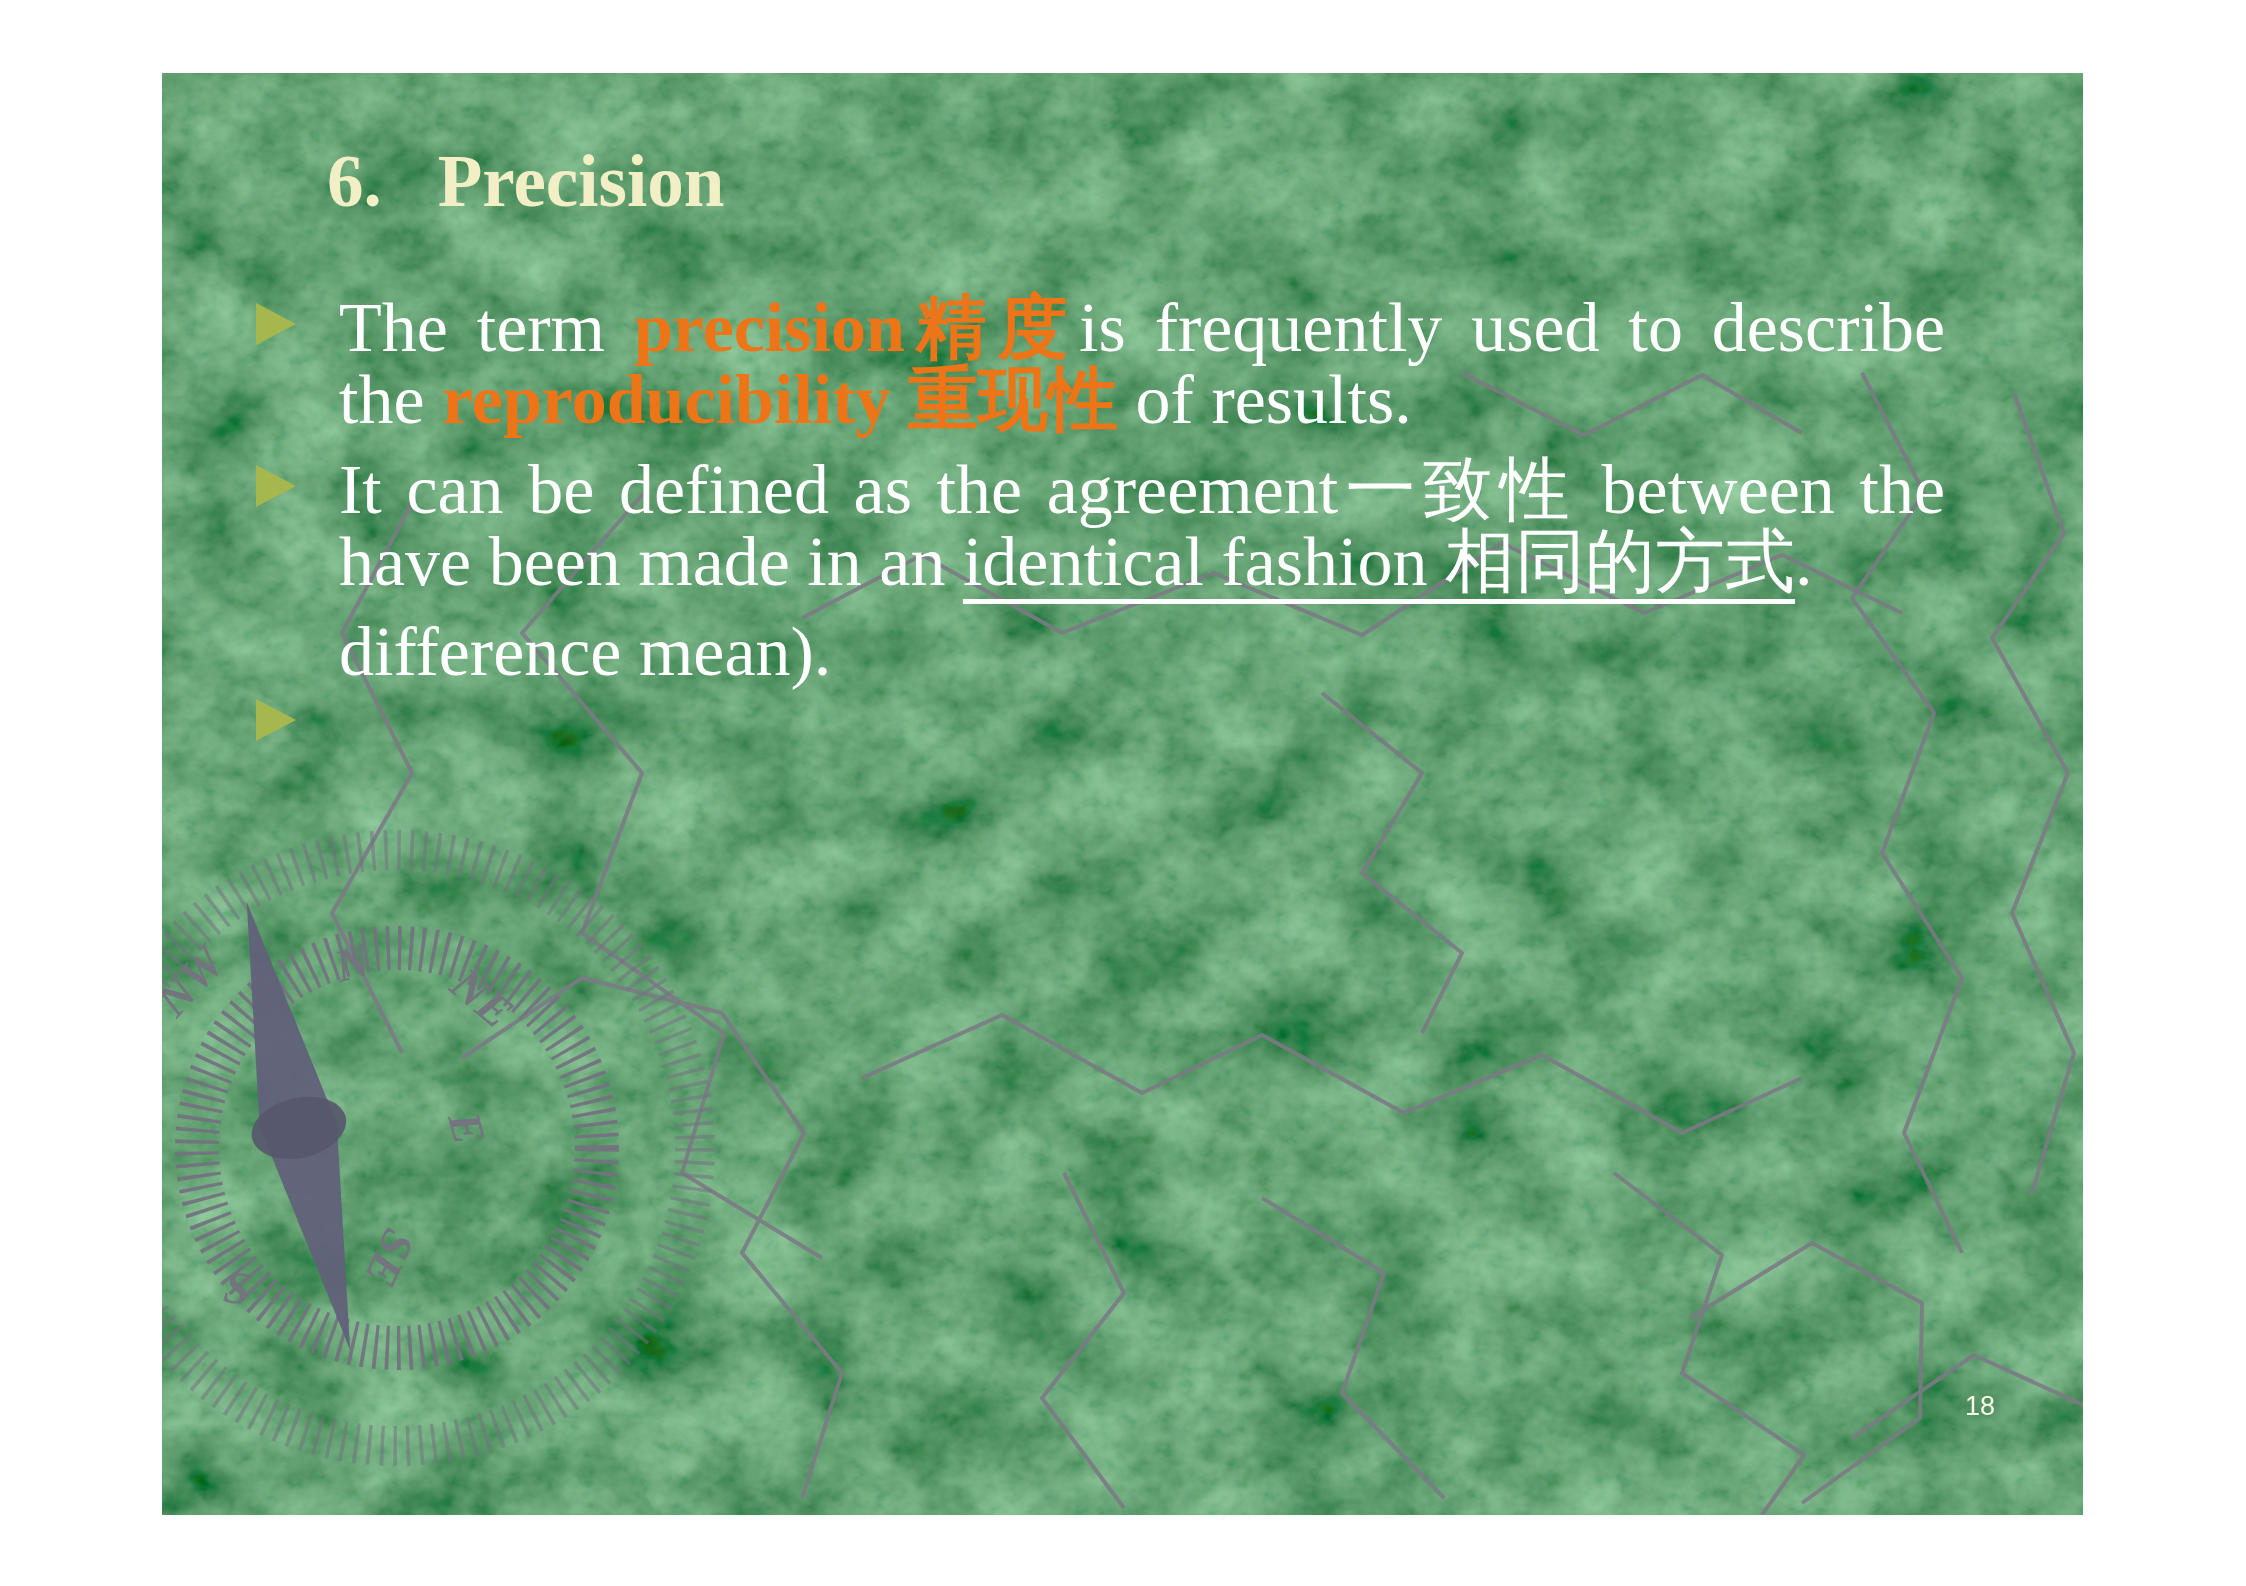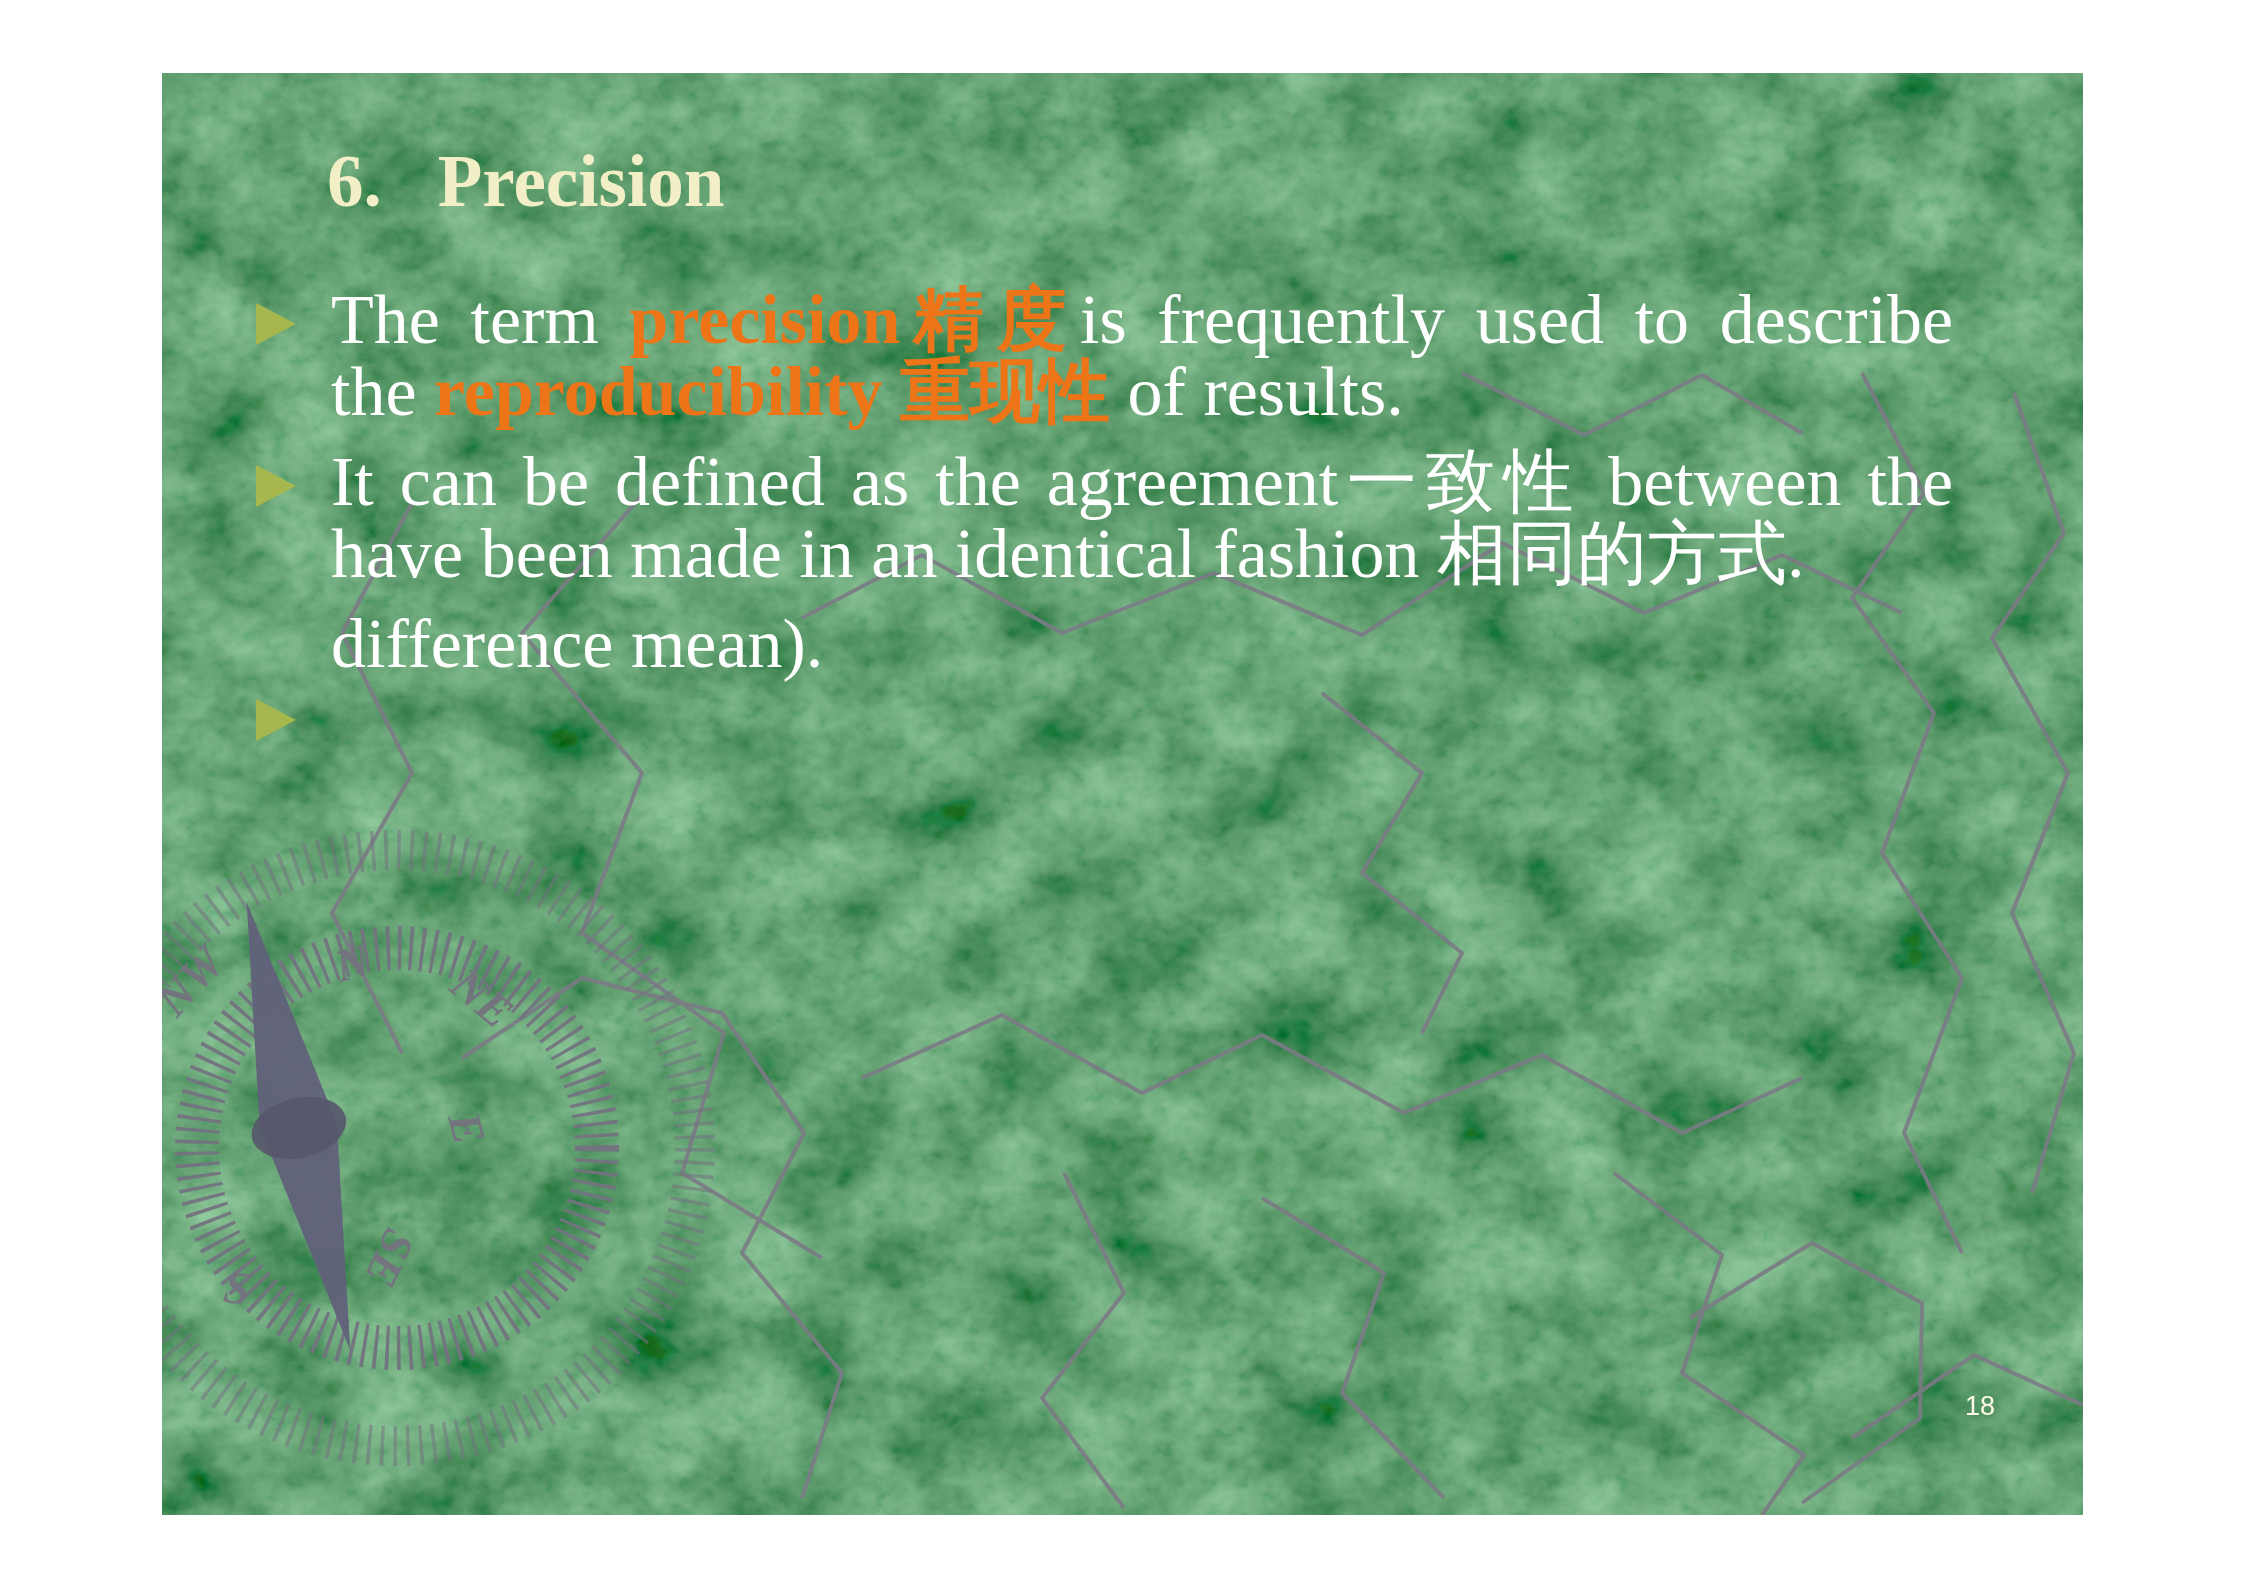--- a/index.html
+++ b/index.html
@@ -6,26 +6,26 @@
   .canvas{position:relative;width:2246px;height:1586px;background:#ffffff;overflow:hidden;
           font-family:"Liberation Serif","DejaVu Serif",serif;}
   .slide{position:absolute;left:162px;top:73px;width:1921px;height:1442px;overflow:hidden;background:#1b5132;}
   .bg-svg{position:absolute;left:0;top:0;width:1921px;height:1442px;display:block;}
 
   .title{position:absolute;left:165px;top:72px;display:flex;gap:56px;
          font-weight:bold;font-size:73px;line-height:1;color:#f2eec6;white-space:pre;}
 
   .content{position:absolute;left:165px;top:207px;width:1630px;color:#ffffff;
            font-size:70px;line-height:72px;}
-  .para{margin:4px;}
+  .para{margin:12px;}
   .para+.para{margin-top:18px;}
   .line{text-align:justify;text-align-last:justify;}
   .line.last{text-align:left;text-align-last:left;}
   .o{color:#ee7418;font-weight:bold;}
-  .u{text-decoration-thickness:5px;text-underline-offset:14px;}
+  .u{text-decoration:underline;text-decoration-thickness:5px;text-underline-offset:14px;}
 
   .tri{position:absolute;left:94px;width:0;height:0;
        border-left:40px solid #a6b74d;border-top:21px solid transparent;border-bottom:21px solid transparent;}
   .tri.t1{top:230px;}
   .tri.t2{top:392px;}
   .tri.t3{top:626px;}
 
   .pagenum{position:absolute;left:1803px;top:1318px;font-family:"Liberation Sans","DejaVu Sans",sans-serif;
            font-size:27px;color:#fdf9e6;}
 

